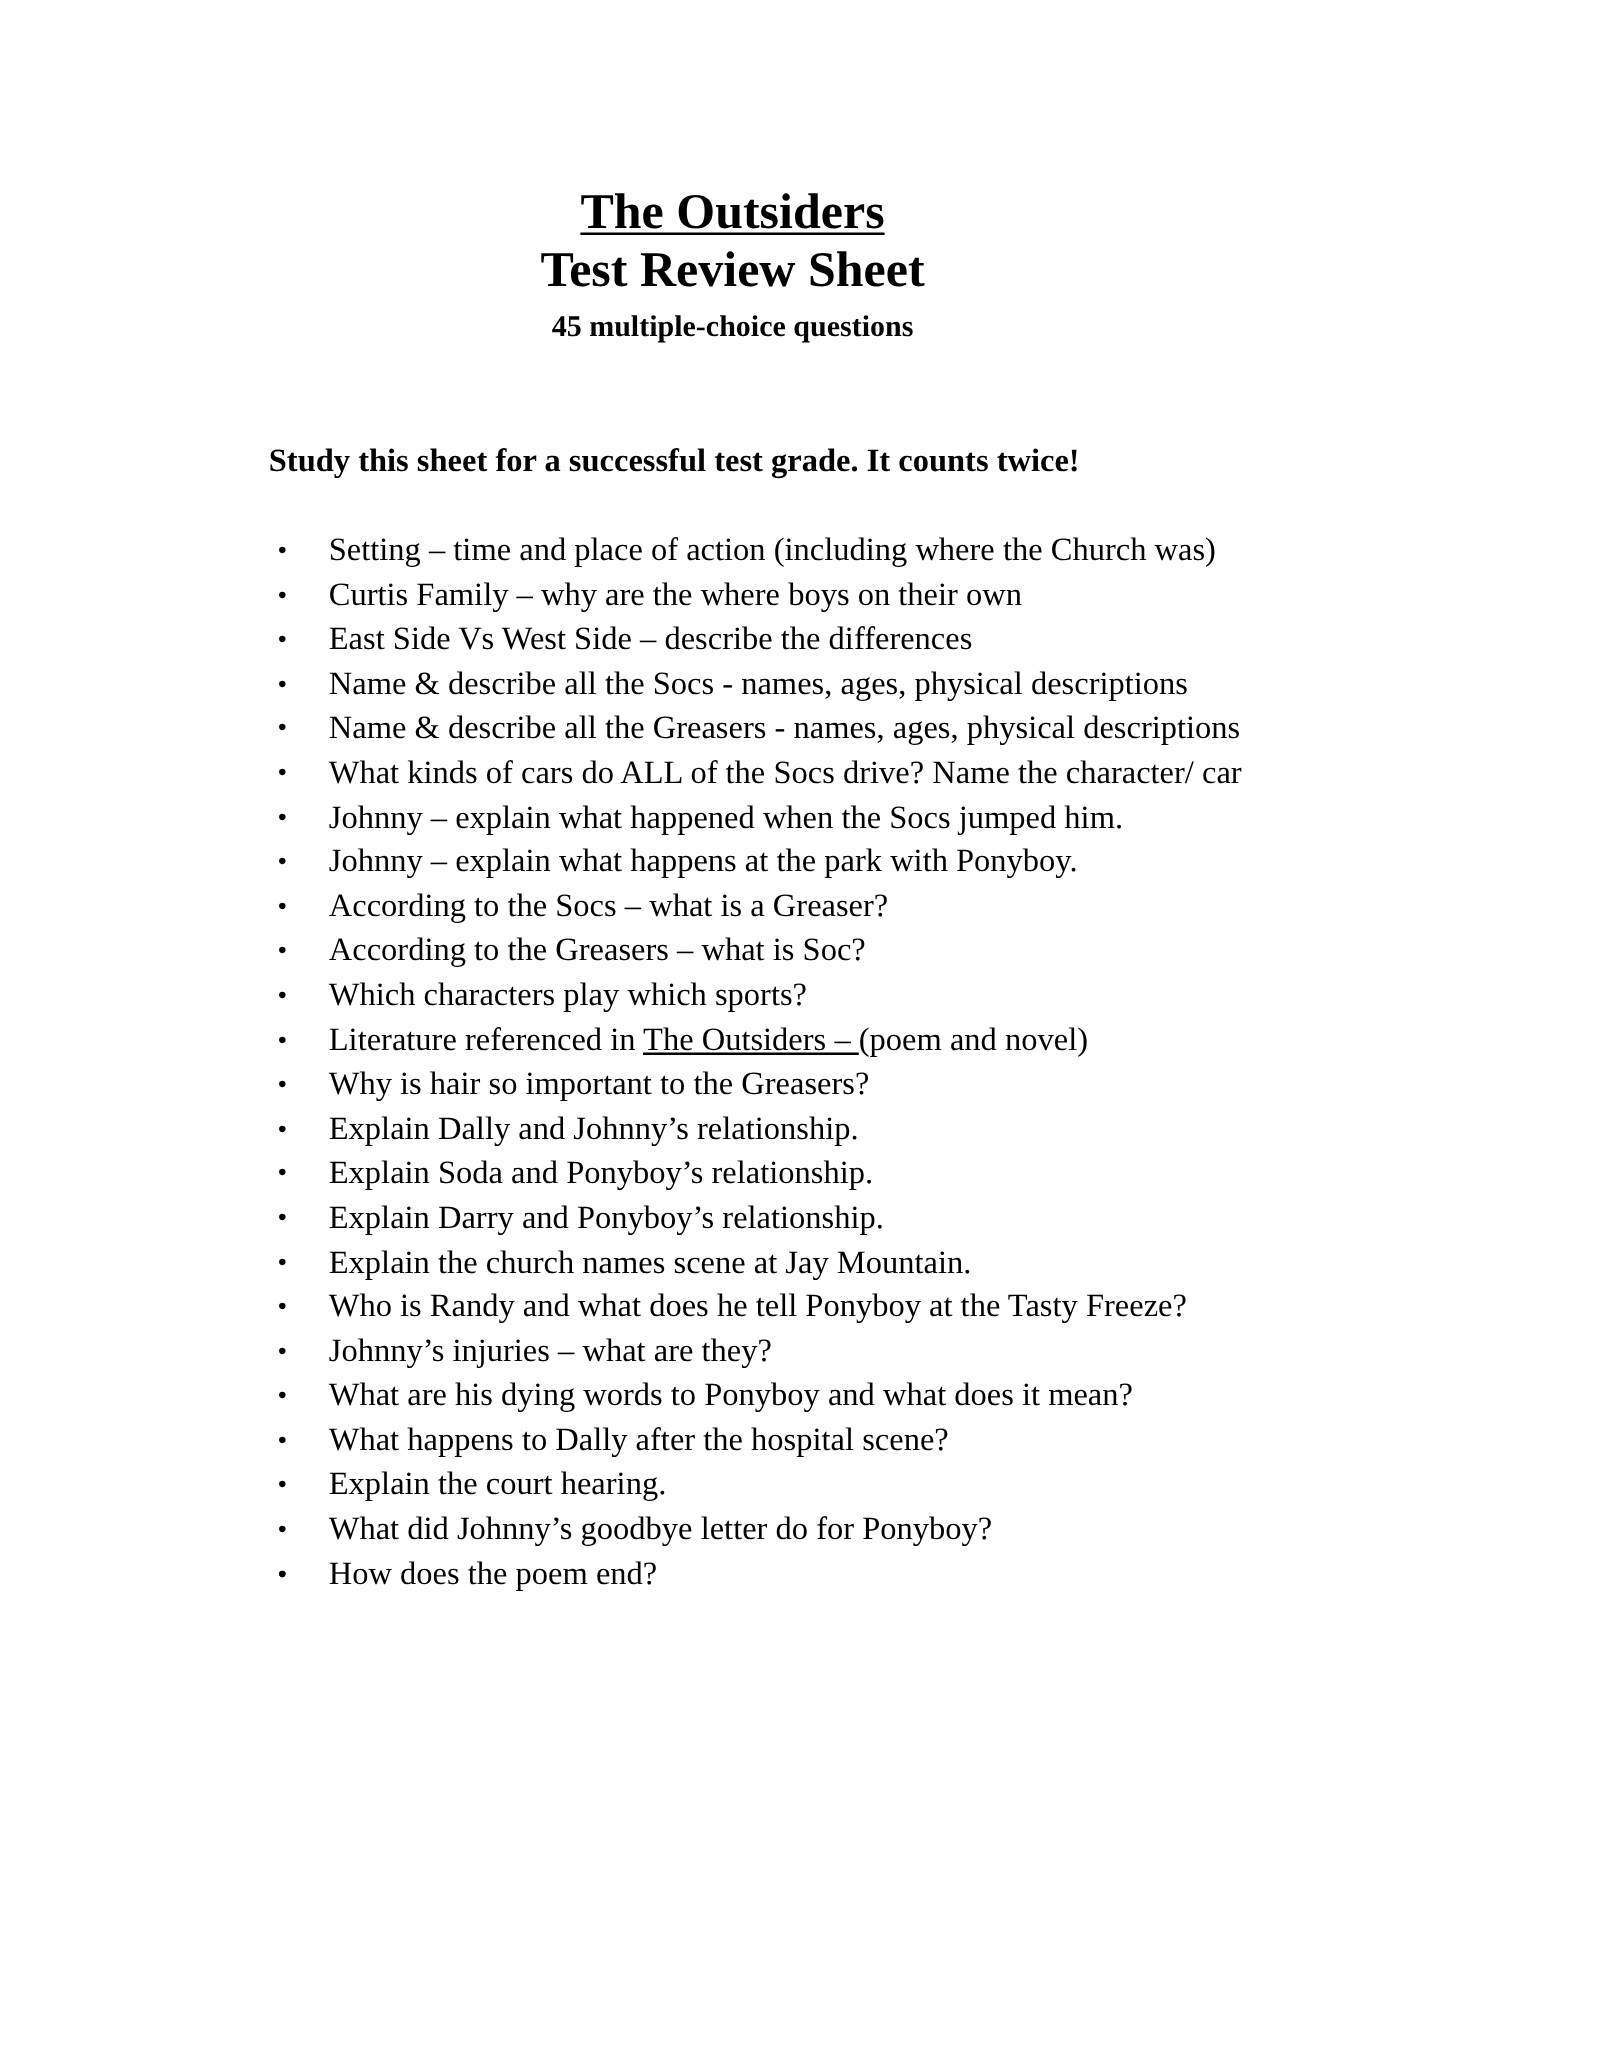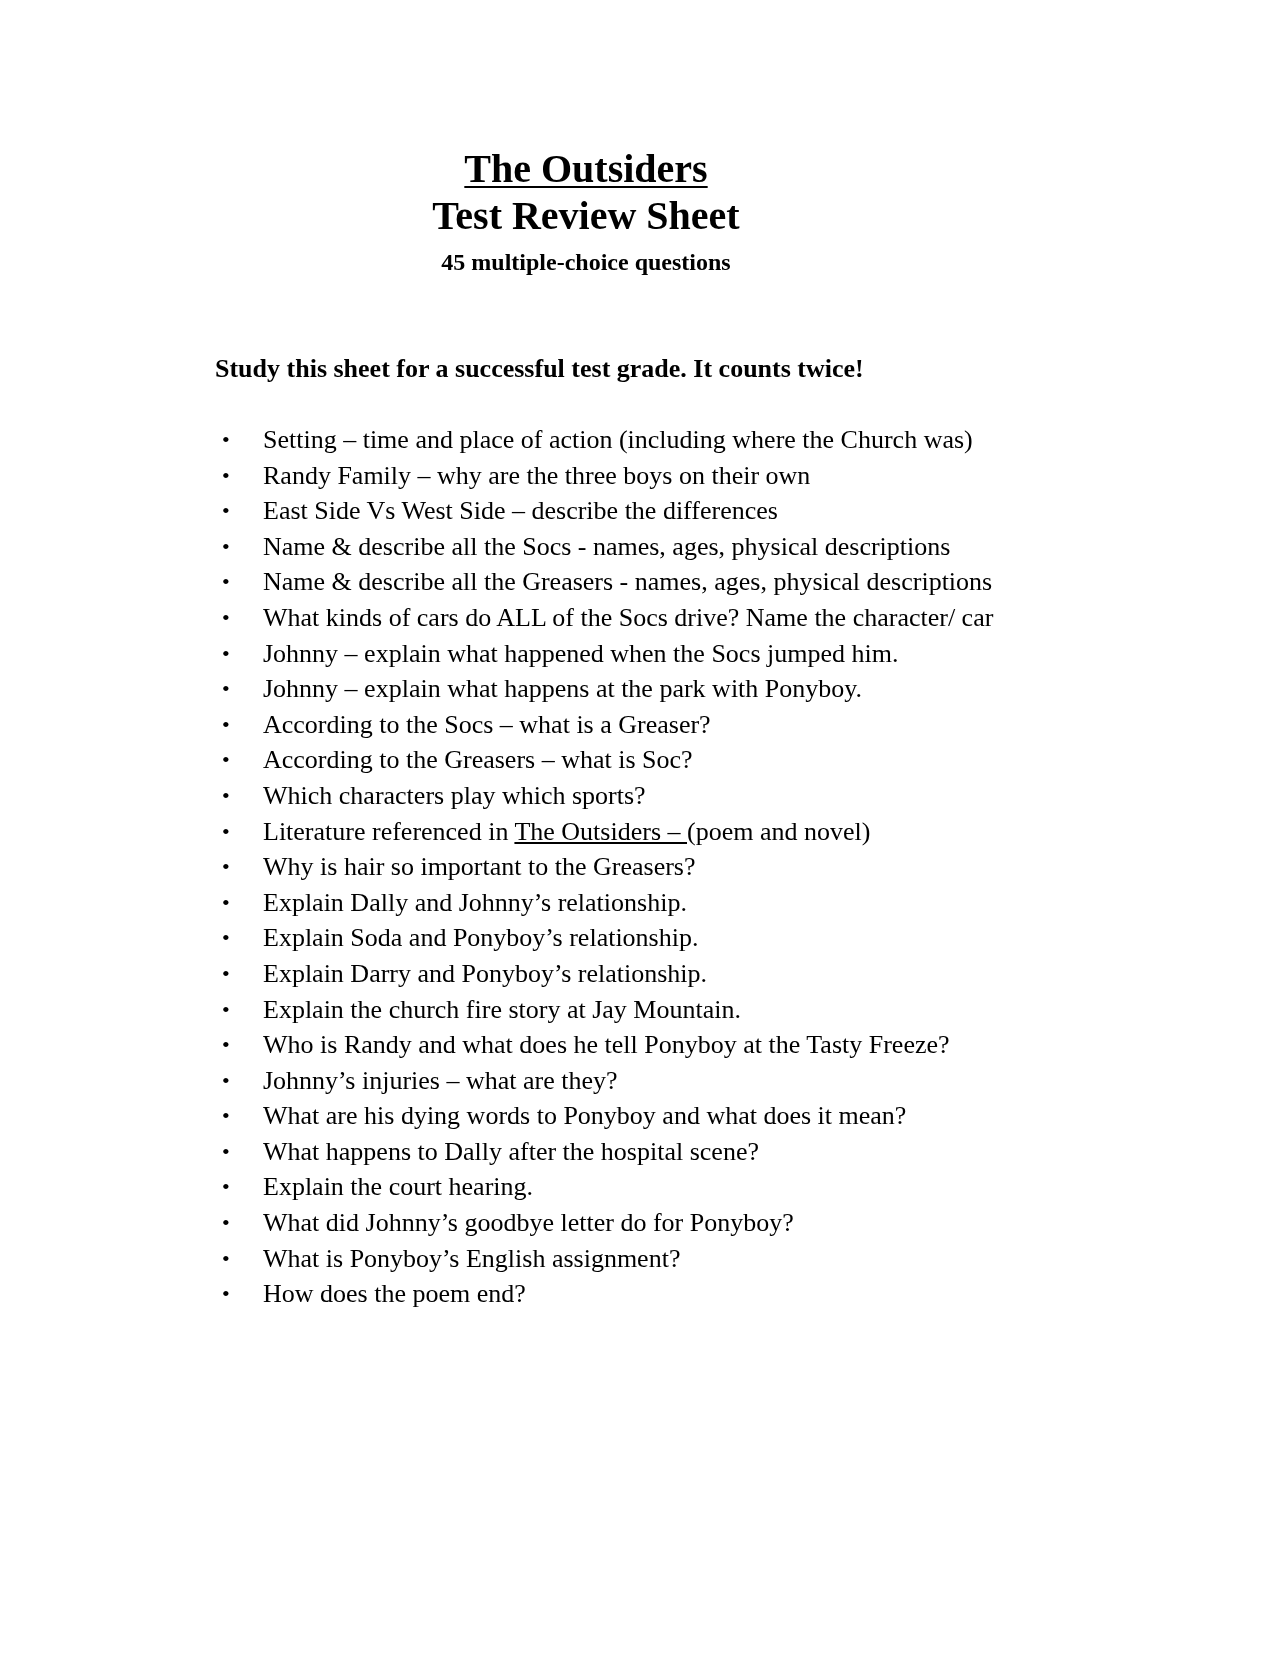--- a/index.html
+++ b/index.html
@@ -20,37 +20,37 @@
 <div class="title-block">
   <div class="title">The Outsiders</div>
   <div class="subtitle">Test Review Sheet</div>
   <div class="subtitle2">45 multiple-choice questions</div>
 </div>
 
 <div class="intro">Study this sheet for a successful test grade.  It counts twice!</div>
 
 <ul class="items">
   <li><span class="bullet">•</span><span>Setting – time and place of action (including where the Church was)</span></li>
-  <li><span class="bullet">•</span><span>Randy Family – why are the three boys on their own</span></li>
+  <li><span class="bullet">•</span><span>Curtis Family – why are the where boys on their own</span></li>
   <li><span class="bullet">•</span><span>East Side Vs West Side – describe the differences</span></li>
   <li><span class="bullet">•</span><span>Name &amp; describe all the Socs - names, ages, physical descriptions</span></li>
   <li><span class="bullet">•</span><span>Name &amp; describe all the Greasers - names, ages, physical descriptions</span></li>
   <li><span class="bullet">•</span><span>What kinds of cars do ALL of the Socs drive? Name the character/ car</span></li>
   <li><span class="bullet">•</span><span>Johnny – explain what happened when the Socs jumped him.</span></li>
   <li><span class="bullet">•</span><span>Johnny – explain what happens at the park with Ponyboy.</span></li>
   <li><span class="bullet">•</span><span>According to the Socs – what is a Greaser?</span></li>
   <li><span class="bullet">•</span><span>According to the Greasers – what is Soc?</span></li>
   <li><span class="bullet">•</span><span>Which characters play which sports?</span></li>
   <li><span class="bullet">•</span><span>Literature referenced in </span><span class="u">The Outsiders – </span><span>(poem and novel)</span></li>
   <li><span class="bullet">•</span><span>Why is hair so important to the Greasers?</span></li>
   <li><span class="bullet">•</span><span>Explain Dally and Johnny’s relationship.</span></li>
   <li><span class="bullet">•</span><span>Explain Soda and Ponyboy’s relationship.</span></li>
   <li><span class="bullet">•</span><span>Explain Darry and Ponyboy’s relationship.</span></li>
-  <li><span class="bullet">•</span><span>Explain the church fire story at Jay Mountain.</span></li>
+  <li><span class="bullet">•</span><span>Explain the church names scene at Jay Mountain.</span></li>
   <li><span class="bullet">•</span><span>Who is Randy and what does he tell Ponyboy at the Tasty Freeze?</span></li>
   <li><span class="bullet">•</span><span>Johnny’s injuries – what are they?</span></li>
   <li><span class="bullet">•</span><span>What are his dying words to Ponyboy and what does it mean?</span></li>
   <li><span class="bullet">•</span><span>What happens to Dally after the hospital scene?</span></li>
   <li><span class="bullet">•</span><span>Explain the court hearing.</span></li>
   <li><span class="bullet">•</span><span>What did Johnny’s goodbye letter do for Ponyboy?</span></li>
-  <li><span class="bullet">•</span><span>What is Ponyboy’s English assignment?</span></li>
+  <li><span class="bullet">•</span></li>
   <li><span class="bullet">•</span><span>How does the poem end?</span></li>
 </ul>
 
 </body></html>

